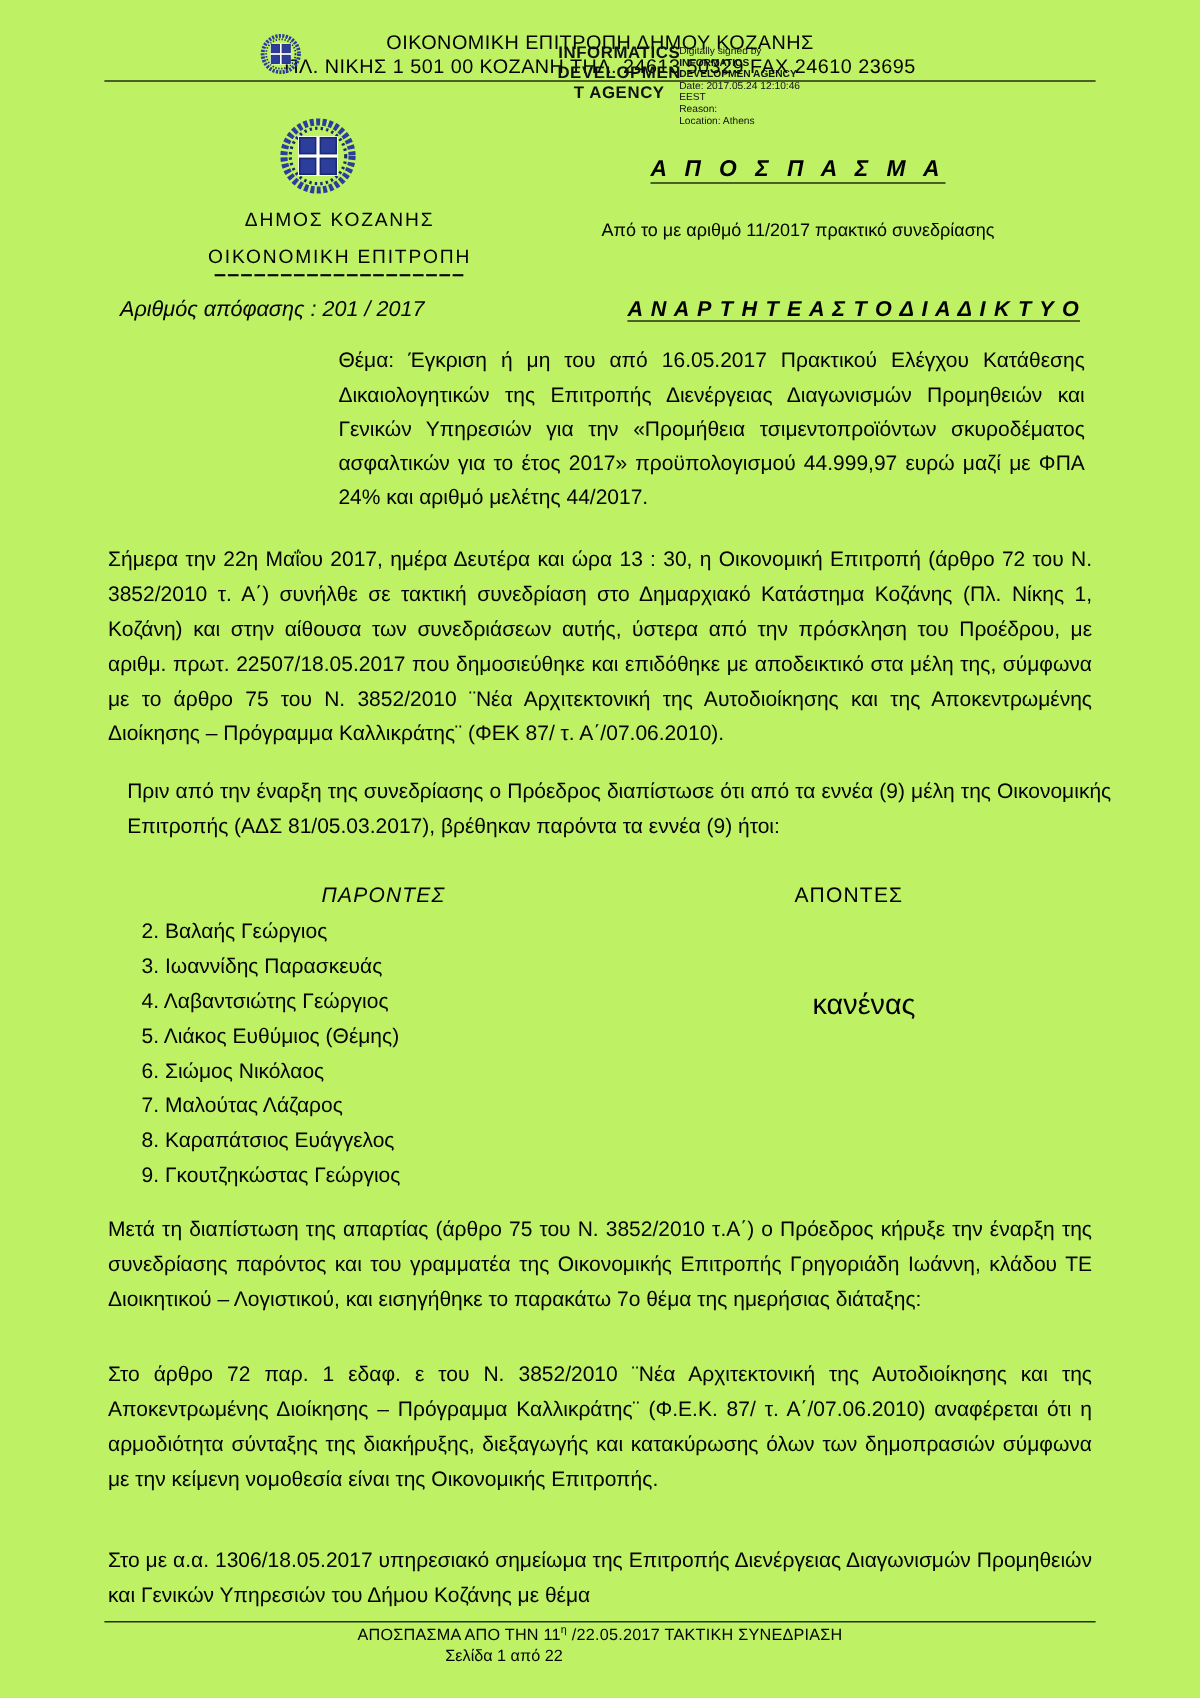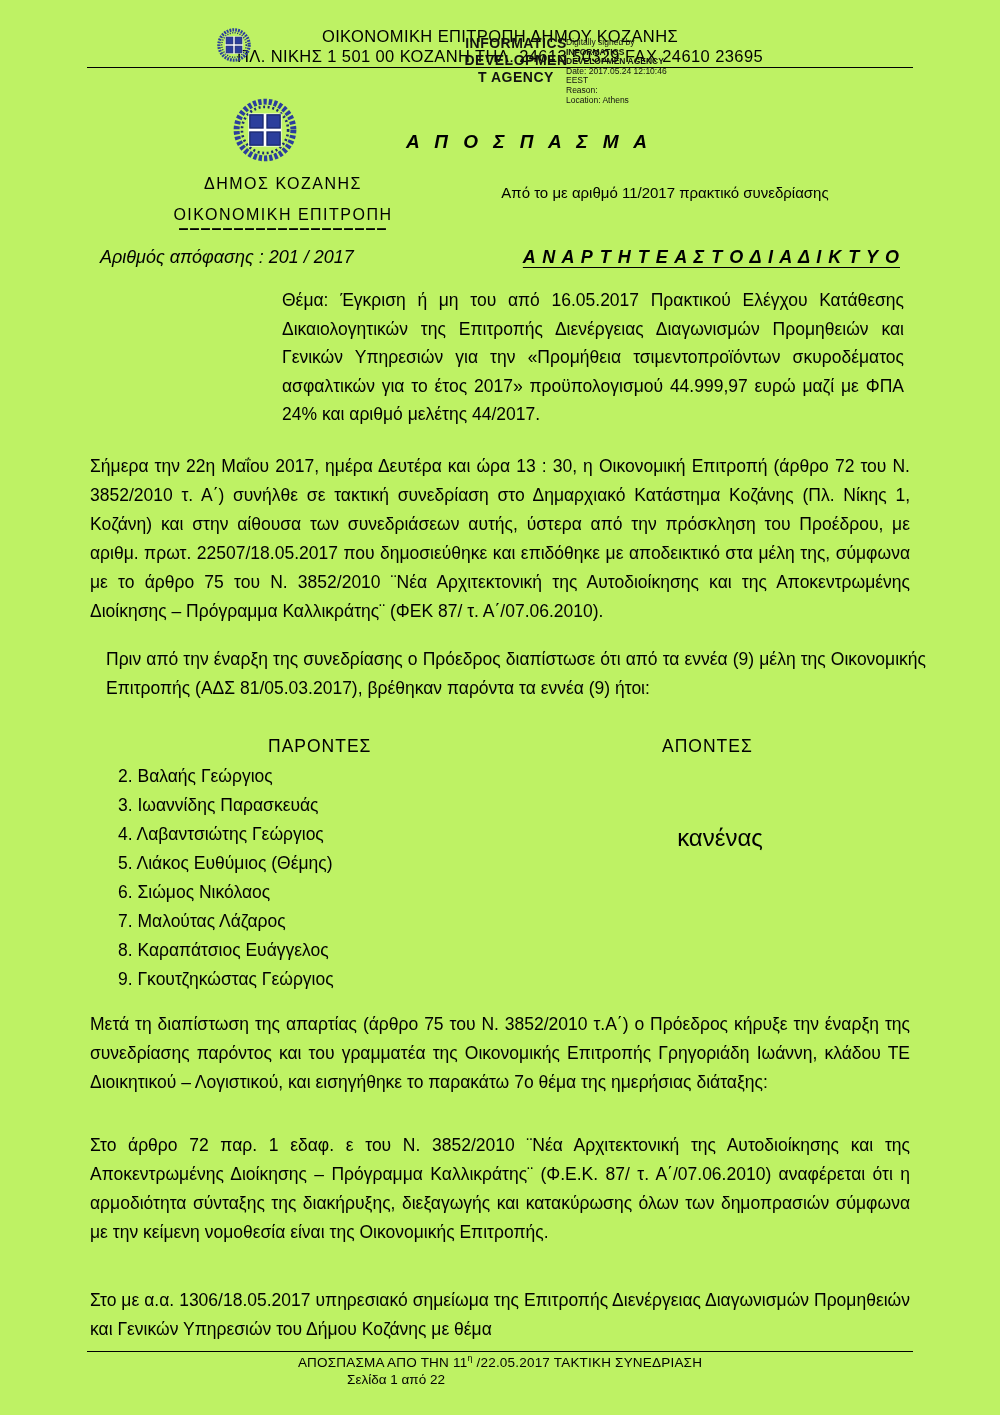--- a/index.html
+++ b/index.html
@@ -29,23 +29,23 @@
   .letterhead{
     left:108px;top:168px;width:350px;text-align:center;
     font-size:16px;line-height:31px;letter-spacing:1.5px;font-weight:500;
     white-space:pre-line;
   }
   .letter-dashes{
     left:108px;top:218px;width:350px;text-align:center;
     font-size:18px;letter-spacing:1px;font-weight:600;
   }
   .apospasma{
-    left:406px;top:131px;width:470px;text-align:left;
+    left:430px;top:131px;width:470px;text-align:center;
     font-size:19px;font-style:italic;font-weight:600;letter-spacing:5px;
-    text-underline-offset:5px;
+    text-decoration:underline;text-underline-offset:5px;
   }
   .apo-subtitle{
     left:420px;top:184px;width:490px;text-align:center;
     font-size:15px;font-weight:500;
   }
   .decision-row{
     left:100px;top:247px;width:800px;display:flex;justify-content:space-between;
     font-size:18px;font-style:italic;font-weight:500;gap:16px;
   }
   .web-post{
@@ -68,21 +68,21 @@
   }
   .present-list div{white-space:nowrap;}
   .absent-val{left:660px;top:776px;width:120px;text-align:center;font-size:24px;margin-top:48px;}
   .footer-line1{
     left:0;top:1353px;width:1000px;text-align:center;
     font-size:13.5px;font-weight:500;letter-spacing:.2px;
   }
   .footer-line1 sup{font-size:9px;}
   .footer-line2{
     left:0;top:1372px;width:792px;text-align:center;
-    font-size:13.5px;font-weight:500;
+    font-size:13.5px;font-weight:500;padding-left:24px;
   }
   .emblem-wrap{display:block;}
 </style>
 </head>
 <body>
 
 <div class="page">
 
   <div class="abs hdr-org">ΟΙΚΟΝΟΜΙΚΗ  ΕΠΙΤΡΟΠΗ  ΔΗΜΟΥ  ΚΟΖΑΝΗΣ</div>
   <div class="abs hdr-org" style="top:46px;">ΠΛ. ΝΙΚΗΣ 1 501 00 ΚΟΖΑΝΗ ΤΗΛ. 24613 50329 FAX 24610 23695</div>
@@ -136,21 +136,21 @@
   <div class="abs decision-row">
     <span>Αριθμός  απόφασης :  201 / 2017</span>
     <span class="web-post">Α Ν Α Ρ Τ Η Τ Ε Α  Σ Τ Ο  Δ Ι Α Δ Ι Κ Τ Υ Ο</span>
   </div>
 
   <div class="abs para subject">Θέμα: Έγκριση ή μη του από 16.05.2017 Πρακτικού Ελέγχου Κατάθεσης Δικαιολογητικών της Επιτροπής Διενέργειας Διαγωνισμών Προμηθειών και Γενικών Υπηρεσιών για την «Προμήθεια τσιμεντοπροϊόντων σκυροδέματος ασφαλτικών για το έτος 2017» προϋπολογισμού 44.999,97 ευρώ μαζί με ΦΠΑ 24% και αριθμό μελέτης 44/2017.</div>
 
   <div class="abs para p1">Σήμερα την 22η Μαΐου 2017, ημέρα Δευτέρα  και ώρα 13 : 30, η Οικονομική Επιτροπή (άρθρο 72 του Ν. 3852/2010 τ. Α΄) συνήλθε σε τακτική συνεδρίαση στο Δημαρχιακό Κατάστημα Κοζάνης (Πλ. Νίκης 1, Κοζάνη) και στην αίθουσα των συνεδριάσεων αυτής, ύστερα από την πρόσκληση του Προέδρου, με αριθμ. πρωτ. 22507/18.05.2017 που δημοσιεύθηκε και επιδόθηκε με αποδεικτικό στα μέλη της, σύμφωνα με το άρθρο 75 του Ν. 3852/2010 ¨Νέα Αρχιτεκτονική της Αυτοδιοίκησης και της Αποκεντρωμένης Διοίκησης – Πρόγραμμα Καλλικράτης¨ (ΦΕΚ 87/ τ. Α΄/07.06.2010).</div>
   <div class="abs para p2">Πριν από την έναρξη της συνεδρίασης ο Πρόεδρος διαπίστωσε ότι από τα εννέα (9) μέλη της Οικονομικής Επιτροπής (ΑΔΣ 81/05.03.2017), βρέθηκαν παρόντα τα εννέα (9) ήτοι:</div>
 
-  <div class="abs att-header" style="left:268px;top:736px;">ΠΑΡΟΝΤΕΣ</div>
+  <div class="abs att-header" style="left:268px;top:736px;font-style:italic;">ΠΑΡΟΝΤΕΣ</div>
   <div class="abs att-header" style="left:662px;top:736px;">ΑΠΟΝΤΕΣ</div>
 
   <div class="abs present-list">
     <div>2. Βαλαής Γεώργιος</div>
     <div>3. Ιωαννίδης Παρασκευάς</div>
     <div>4. Λαβαντσιώτης Γεώργιος</div>
     <div>5. Λιάκος Ευθύμιος (Θέμης)</div>
     <div>6. Σιώμος Νικόλαος</div>
     <div>7. Μαλούτας Λάζαρος</div>
     <div>8. Καραπάτσιος Ευάγγελος</div>

